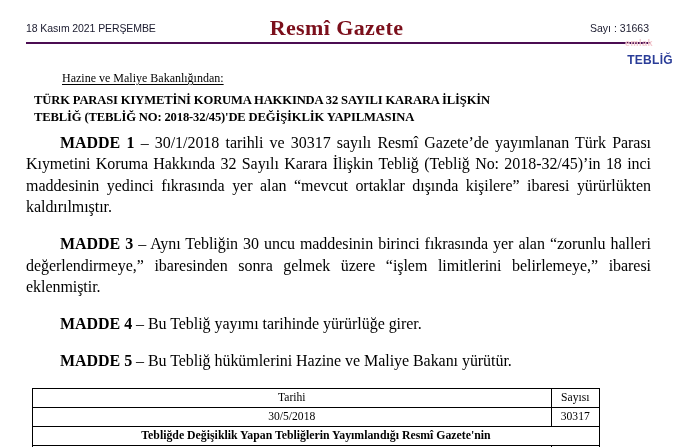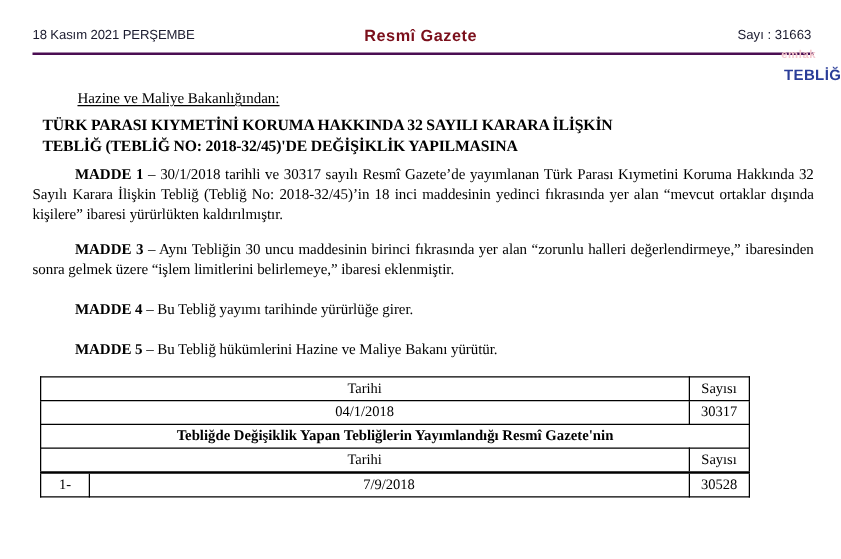--- a/index.html
+++ b/index.html
@@ -31,22 +31,22 @@
     font-size: 10.5px;
     color: #1a1a2e;
     letter-spacing: -0.1px;
     white-space: nowrap;
   }
   .masthead-title {
     position: absolute;
     left: 0;
     right: 0;
     text-align: center;
-    font-family: Liberation Sans, sans-serif;
-    font-size: 13px;
+    font-family: Liberation Serif, serif;
+    font-size: 22px;
     font-weight: bold;
     color: #7b0f1b;
     letter-spacing: 0.4px;
     pointer-events: none;
   }
   .masthead-issue {
     font-family: "Liberation Sans", "DejaVu Sans", sans-serif;
     font-size: 10.5px;
     color: #1a1a2e;
     white-space: nowrap;
@@ -100,21 +100,21 @@
     font-size: 12.6px;
     font-weight: bold;
     line-height: 1.32;
     letter-spacing: -0.15px;
     padding: 0 8px;
   }
   .doc-title .tline { display: block; }
 
   .para {
     margin-top: 7px;
-    font-size: 12px;
+    font-size: 16px;
     line-height: 1.33;
     text-align: justify;
     text-justify: inter-word;
     text-indent: 34px;
     letter-spacing: -0.05px;
   }
   .para.tight { margin-top: 16px; }
   .para b { font-weight: bold; }
 
   
@@ -190,21 +190,21 @@
   </p>
 
   <div class="table-wrap">
     <table class="rg">
       <tbody>
         <tr>
           <td class="col-date" colspan="2">Tarihi</td>
           <td>Sayısı</td>
         </tr>
         <tr>
-          <td class="col-date" colspan="2">04/1/2018</td>
+          <td class="col-date" colspan="2">30/5/2018</td>
           <td>30317</td>
         </tr>
         <tr>
           <td class="sub-head" colspan="3">Tebliğde Değişiklik Yapan Tebliğlerin Yayımlandığı Resmî Gazete'nin</td>
         </tr>
         <tr>
           <td class="col-date" colspan="2">Tarihi</td>
           <td>Sayısı</td>
         </tr>
         <tr>

